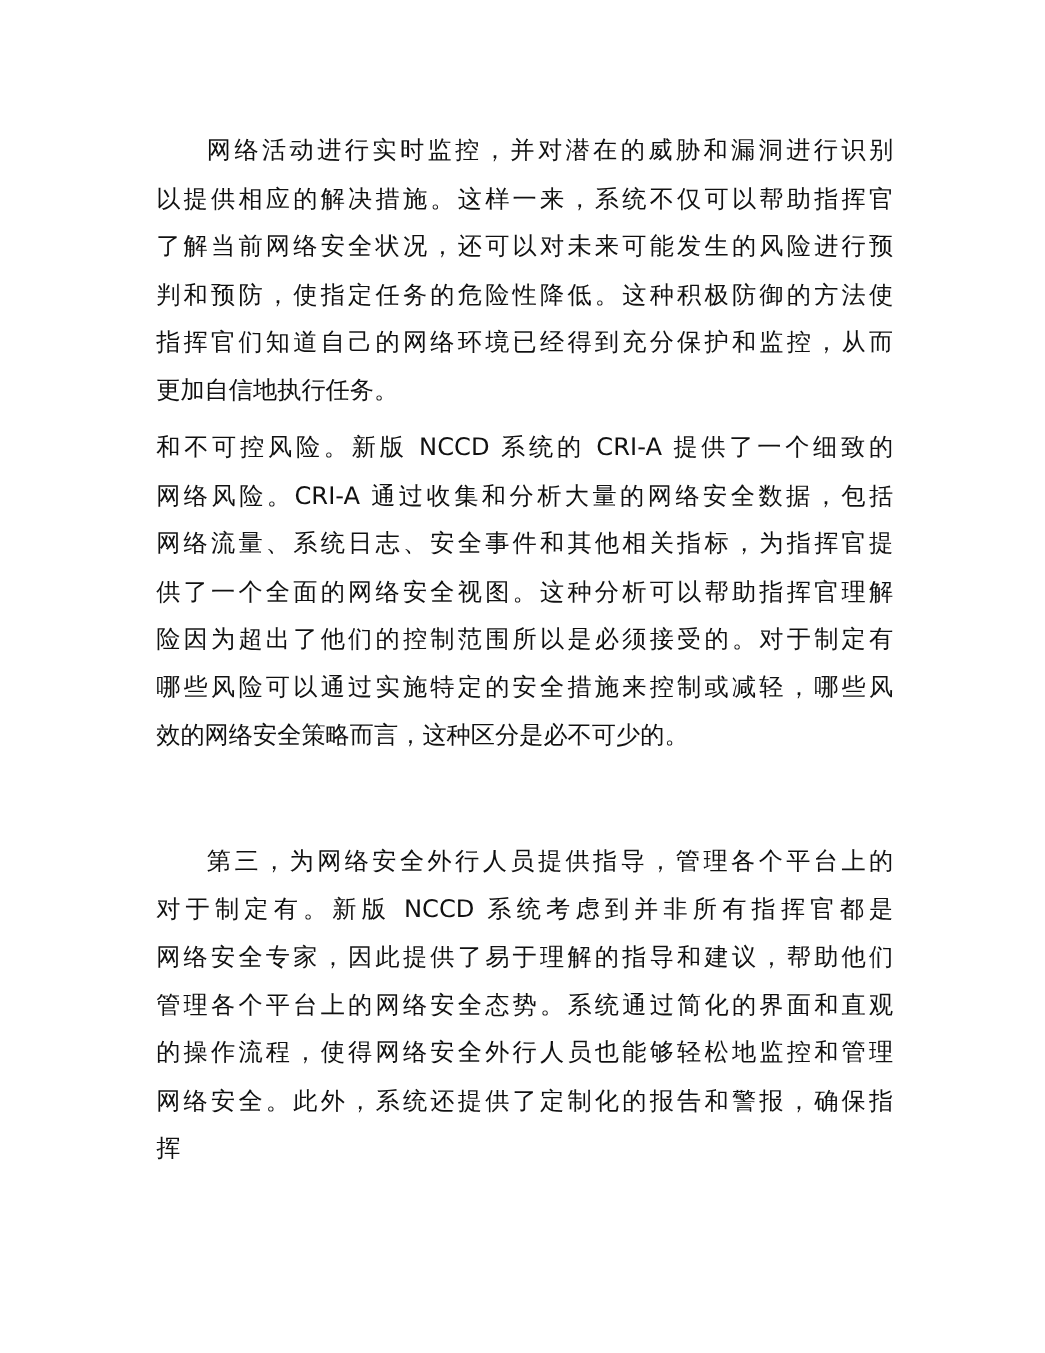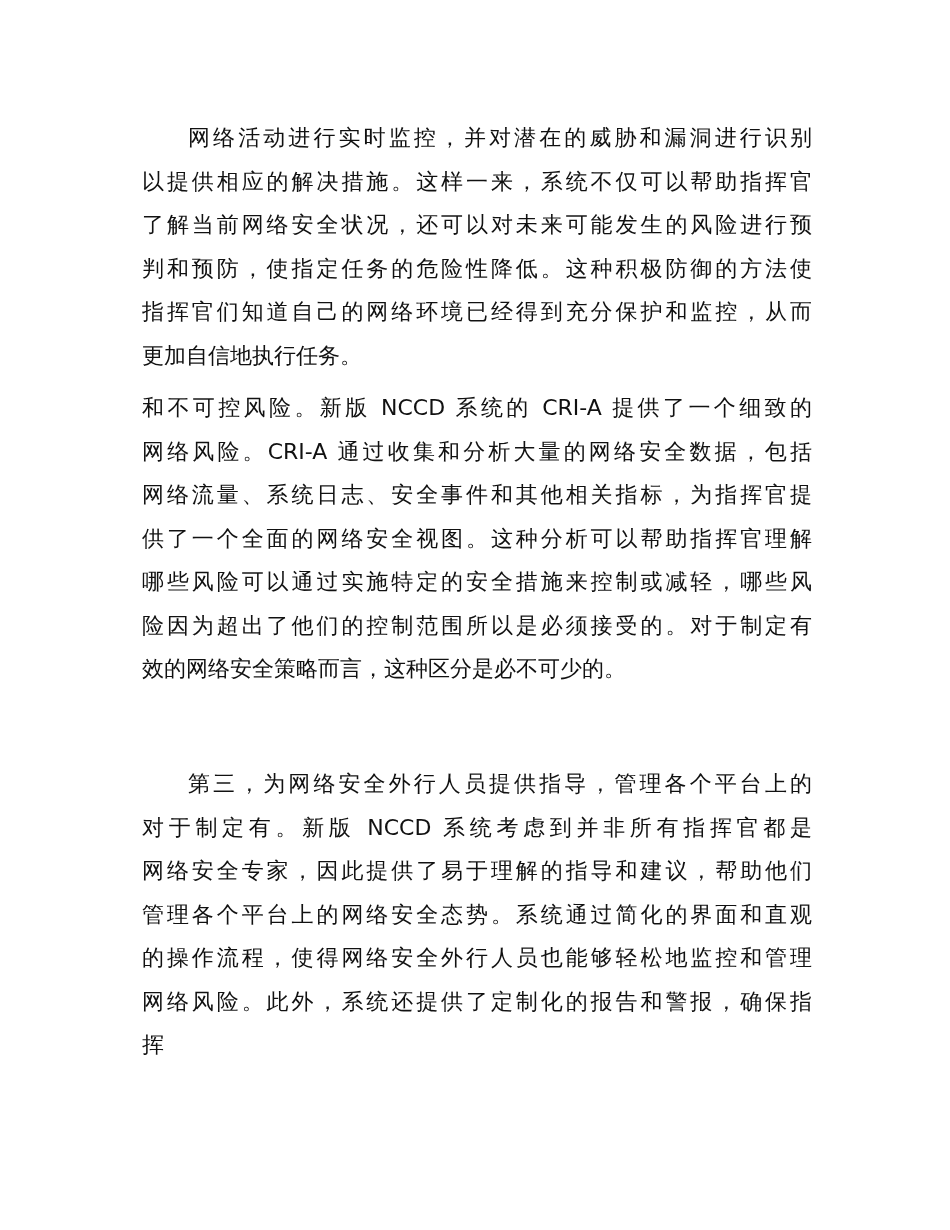--- a/index.html
+++ b/index.html
@@ -32,28 +32,28 @@
     <span class="line">判和预防，使指定任务的危险性降低。这种积极防御的方法使</span>
     <span class="line">指挥官们知道自己的网络环境已经得到充分保护和监控，从而</span>
     <span class="line last">更加自信地执行任务。</span>
   </div>
 
   <div class="para" style="top:386px;">
     <span class="line">和不可控风险。新版 NCCD 系统的 CRI-A 提供了一个细致的</span>
     <span class="line">网络风险。CRI-A 通过收集和分析大量的网络安全数据，包括</span>
     <span class="line">网络流量、系统日志、安全事件和其他相关指标，为指挥官提</span>
     <span class="line">供了一个全面的网络安全视图。这种分析可以帮助指挥官理解</span>
+    <span class="line">险因为超出了他们的控制范围所以是必须接受的。对于制定有</span>
     <span class="line">哪些风险可以通过实施特定的安全措施来控制或减轻，哪些风</span>
-    <span class="line">险因为超出了他们的控制范围所以是必须接受的。对于制定有</span>
     <span class="line last">效的网络安全策略而言，这种区分是必不可少的。</span>
   </div>
 
   <div class="para" style="top:762px;">
     <span class="line indent">第三，为网络安全外行人员提供指导，管理各个平台上的</span>
     <span class="line">对于制定有。新版 NCCD 系统考虑到并非所有指挥官都是</span>
     <span class="line">网络安全专家，因此提供了易于理解的指导和建议，帮助他们</span>
     <span class="line">管理各个平台上的网络安全态势。系统通过简化的界面和直观</span>
     <span class="line">的操作流程，使得网络安全外行人员也能够轻松地监控和管理</span>
-    <span class="line">网络风险。此外，系统还提供了定制化的报告和警报，确保指</span>
+    <span class="line">网络安全。此外，系统还提供了定制化的报告和警报，确保指</span>
     <span class="line last">挥</span>
   </div>
 
 </div>
 
 </body></html>

